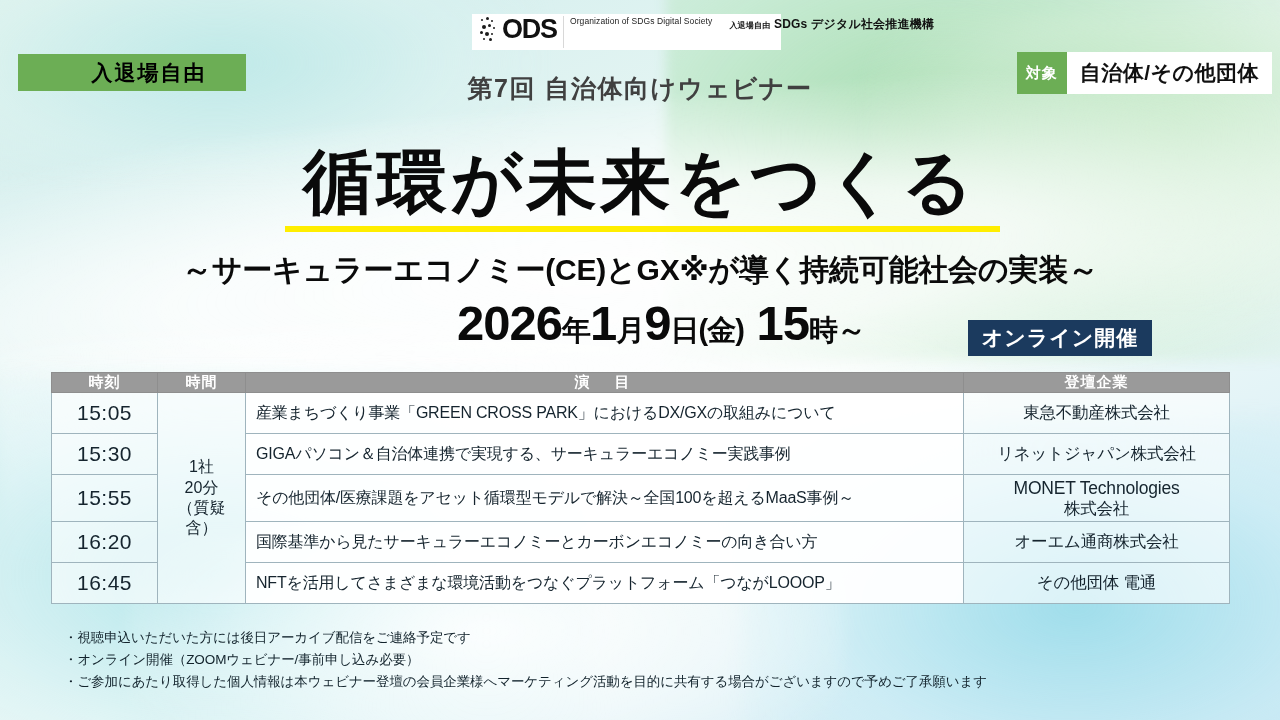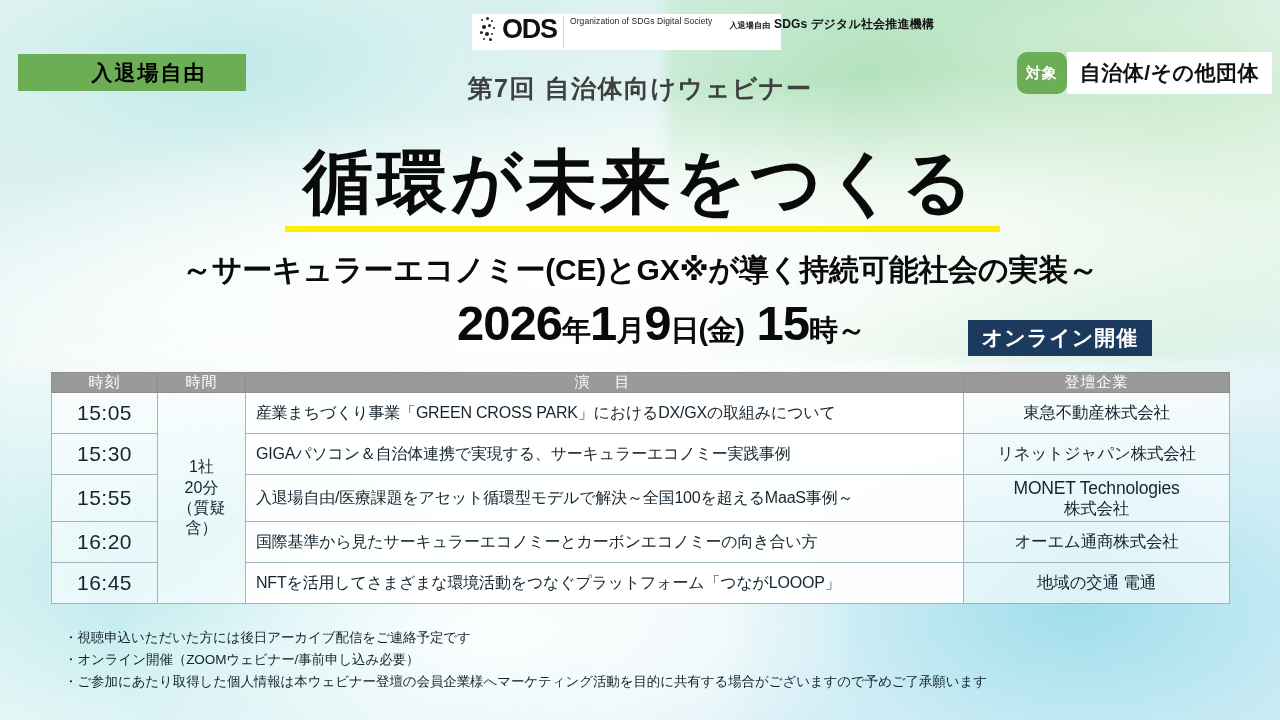--- a/index.html
+++ b/index.html
@@ -139,21 +139,21 @@
   #target-badge {
     position: absolute;
     right: 8px; top: 52px;
     height: 42px;
     display: flex; align-items: stretch;
   }
   #target-badge .tb-key {
     background: #6cae55; color: #fff;
     font-size: 15px; font-weight: 700;
     display: flex; align-items: center; justify-content: center;
-    padding: 0 9px; letter-spacing: 1px; border-radius: 10px;
+    padding: 0 9px; letter-spacing: 1px;
   }
   #target-badge .tb-val {
     background: #fff; color: #111;
     font-size: 21px; font-weight: 700;
     display: flex; align-items: center; justify-content: center;
     padding: 0 13px; letter-spacing: .5px;
   }
 
   
   #series-line {
@@ -223,21 +223,21 @@
     font-size: 15.5px;
     color: #15242e;
   }
   #schedule th, #schedule td {
     border: 1px solid #9fb4bd;
     padding: 0 6px;
   }
   #schedule thead th {
     background: #9a9a9a;
     color: #fff;
-    font-weight: 400;
+    font-weight: 700;
     font-size: 15px;
     height: 18px;
     letter-spacing: 1px;
     border-color: #8e8e8e;
   }
   #schedule thead th.wide { letter-spacing: 5px; }
   .col-time  { width: 106px; }
   .col-dur   { width: 88px;  }
   .col-topic { width: 718px; }
   .col-comp  { width: 266px; }
@@ -365,35 +365,35 @@
         <td class="c-topic">産業まちづくり事業「GREEN CROSS PARK」におけるDX/GXの取組みについて</td>
         <td class="c-comp">東急不動産株式会社</td>
       </tr>
       <tr>
         <td class="c-time">15:30</td>
         <td class="c-topic">GIGAパソコン＆自治体連携で実現する、サーキュラーエコノミー実践事例</td>
         <td class="c-comp">リネットジャパン株式会社</td>
       </tr>
       <tr class="tall">
         <td class="c-time">15:55</td>
-        <td class="c-topic">入退場自由/医療課題をアセット循環型モデルで解決～全国100を超えるMaaS事例～</td>
+        <td class="c-topic">その他団体/医療課題をアセット循環型モデルで解決～全国100を超えるMaaS事例～</td>
         <td class="c-comp">
           <div class="big">MONET Technologies</div>
           <div>株式会社</div>
         </td>
       </tr>
       <tr>
         <td class="c-time">16:20</td>
         <td class="c-topic">国際基準から見たサーキュラーエコノミーとカーボンエコノミーの向き合い方</td>
         <td class="c-comp">オーエム通商株式会社</td>
       </tr>
       <tr>
         <td class="c-time">16:45</td>
         <td class="c-topic">NFTを活用してさまざまな環境活動をつなぐプラットフォーム「つながLOOOP」</td>
-        <td class="c-comp">地域の交通 電通</td>
+        <td class="c-comp">その他団体 電通</td>
       </tr>
     </tbody>
   </table>
 
   <div id="notes">
     <div>・視聴申込いただいた方には後日アーカイブ配信をご連絡予定です</div>
     <div>・オンライン開催（ZOOMウェビナー/事前申し込み必要）</div>
     <div>・ご参加にあたり取得した個人情報は本ウェビナー登壇の会員企業様へマーケティング活動を目的に共有する場合がございますので予めご了承願います</div>
   </div>
 

